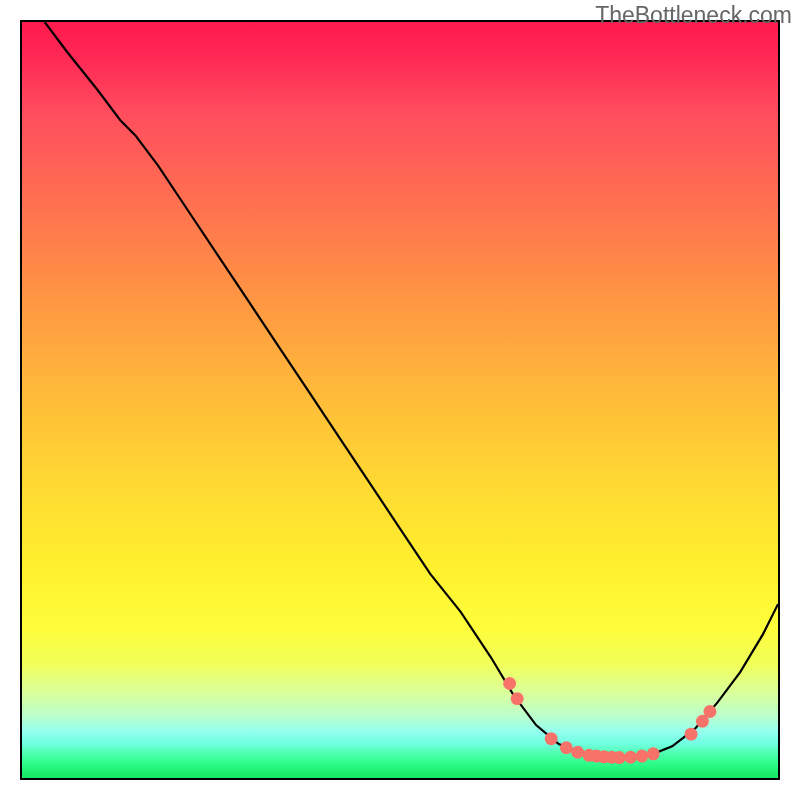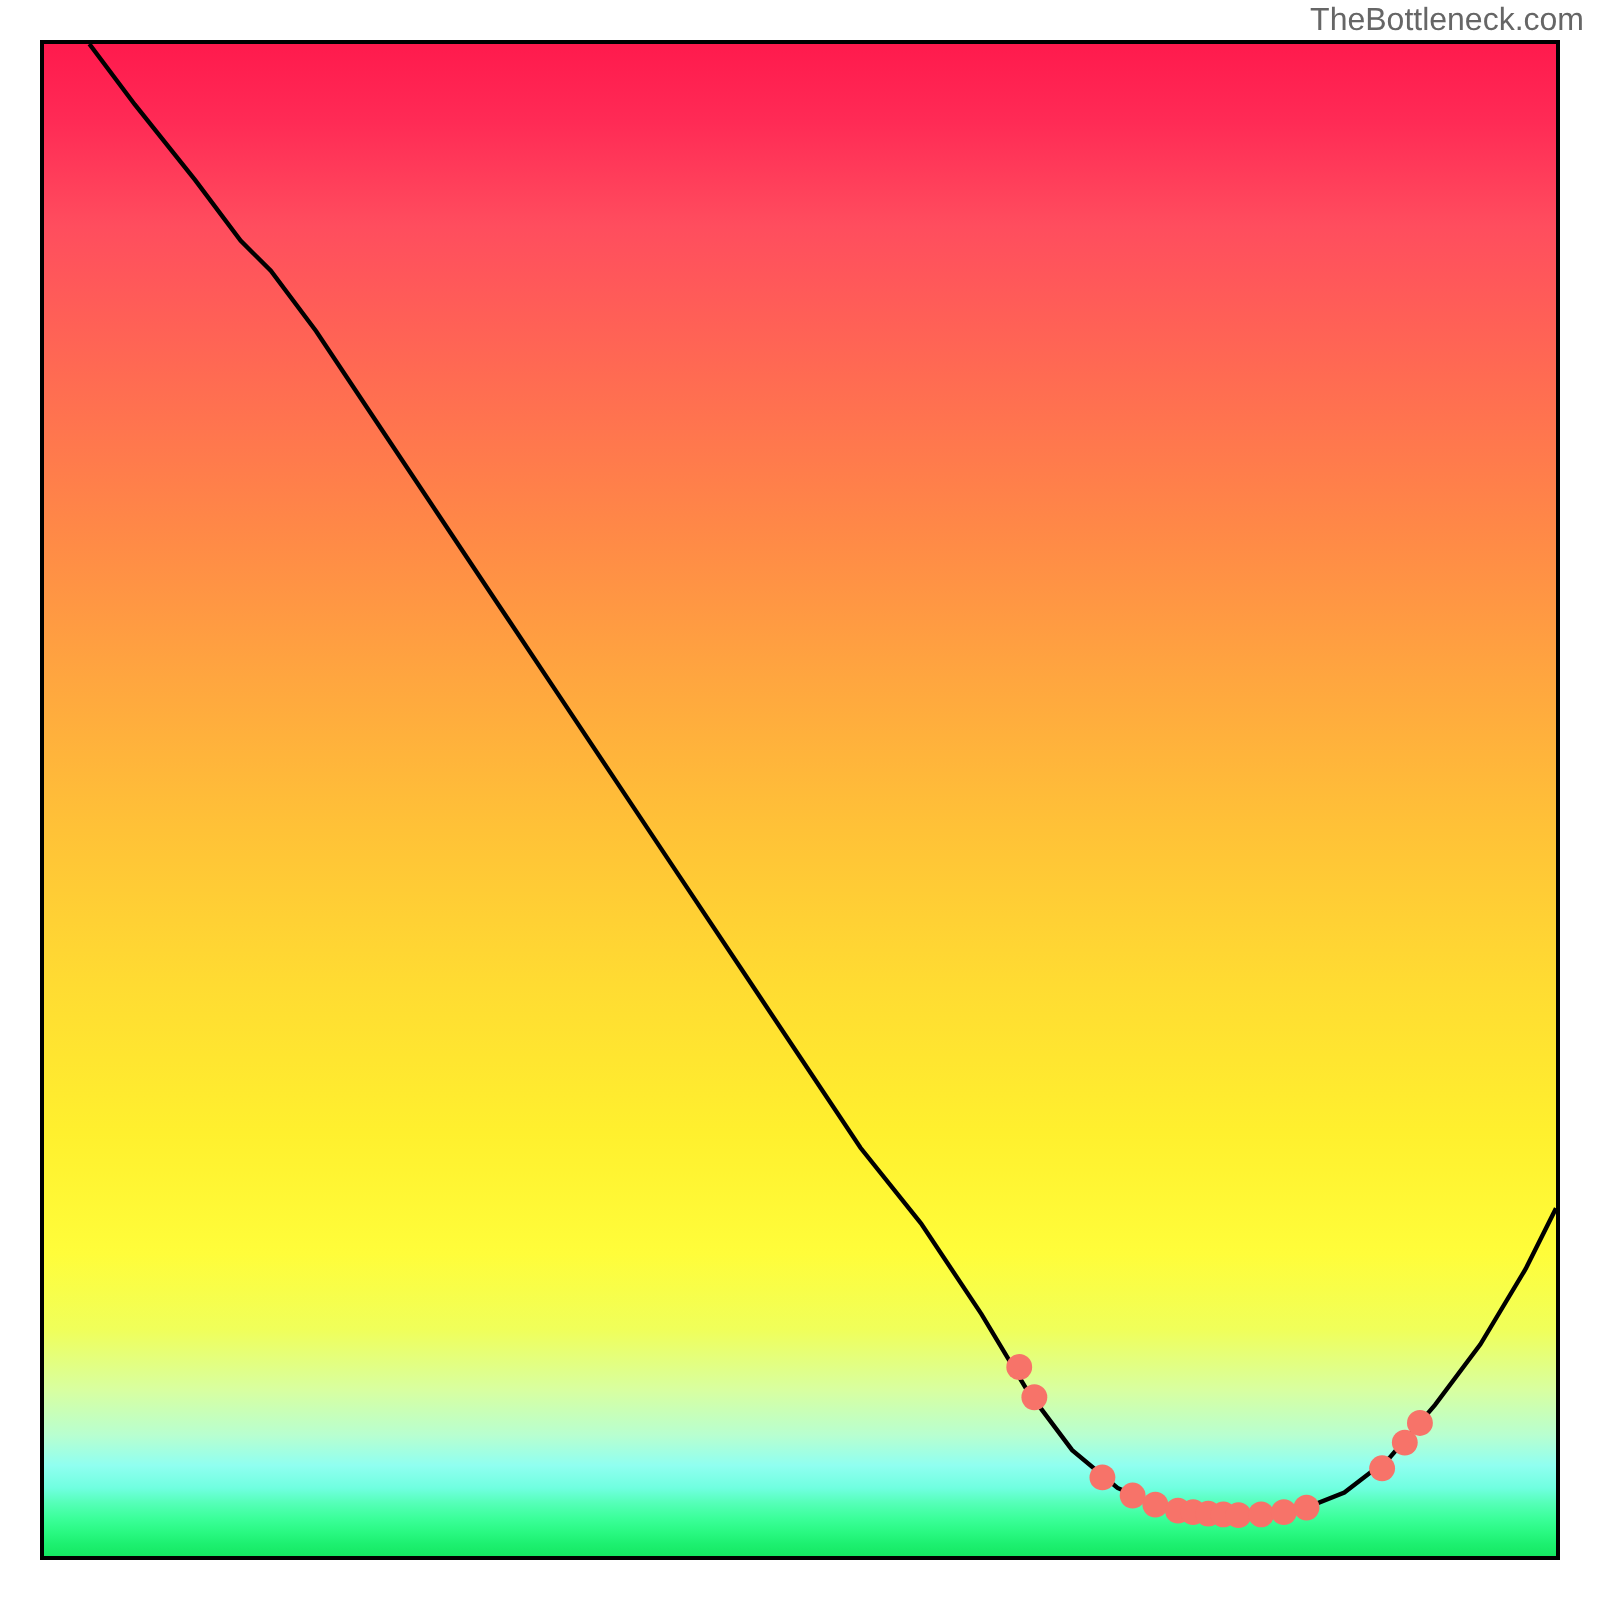--- a/index.html
+++ b/index.html
@@ -52,21 +52,21 @@
       #28f880 98.5%,
       #1df070 99.2%,
       #15e862 100%
     );
   }
   .watermark {
     position: absolute;
     top: 2px;
     right: 8px;
     color: #666;
-    font-size: 16px;
+    font-size: 23px;
     font-family: Arial, sans-serif;
     z-index: 10;
   }
   svg.curve-svg {
     position: absolute;
     top: 0;
     left: 0;
     width: 100%;
     height: 100%;
     z-index: 5;

